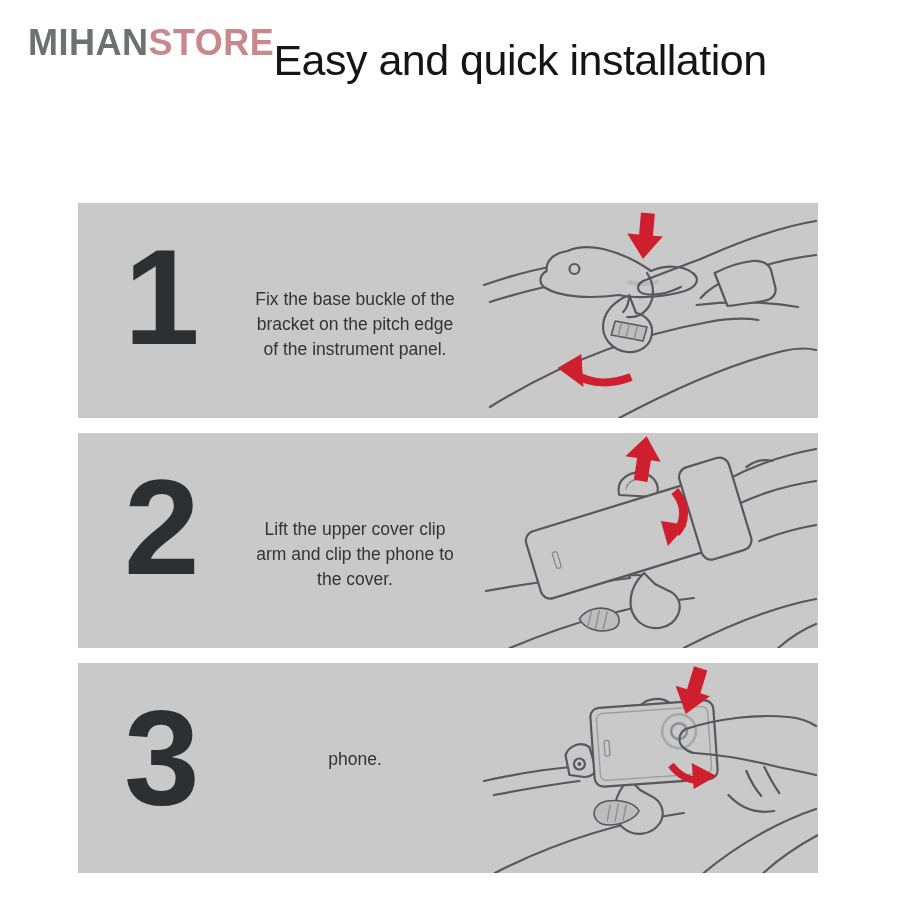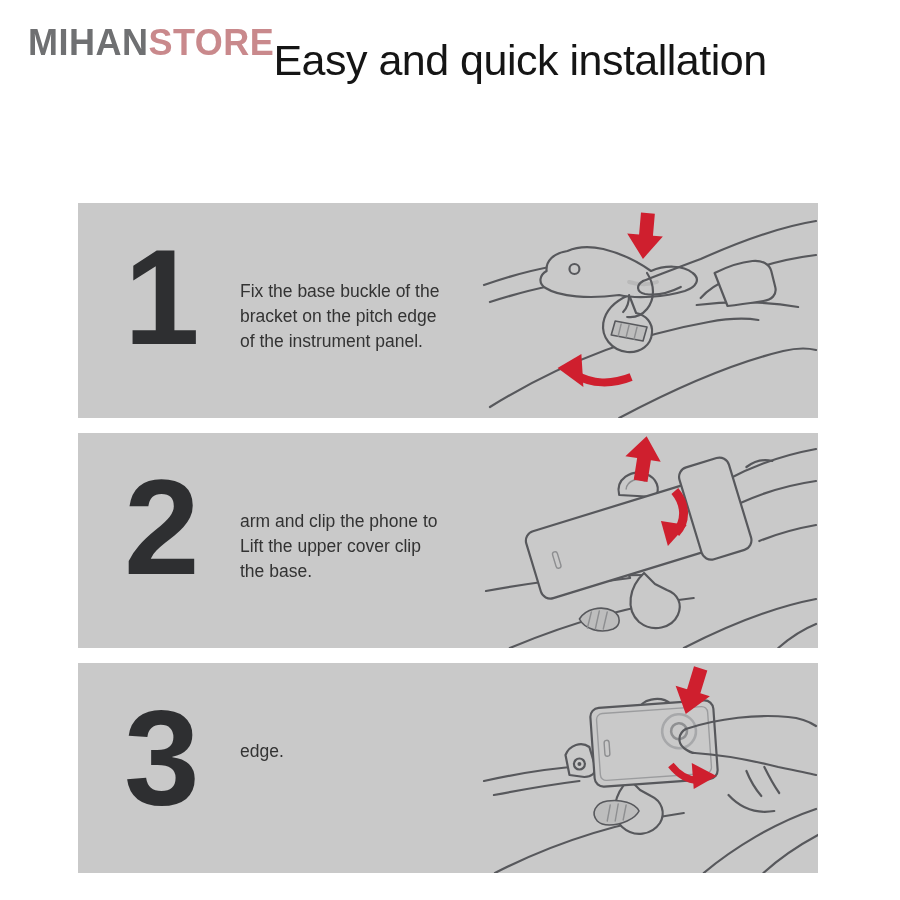--- a/index.html
+++ b/index.html
@@ -19,22 +19,22 @@
     position:absolute;left:78px;width:740px;height:215px;background:#c9c9c9;
   }
   #band1{top:203px;}
   #band2{top:433px;}
   #band3{top:663px;height:210px;}
   .num{
     position:absolute;left:46px;top:26px;font-size:136px;line-height:1;
     font-weight:bold;color:#2e2f31;
   }
   .step-text{
-    position:absolute;left:162px;top:76px;width:230px;
-    font-size:17.5px;line-height:25px;color:#333333;
+    position:absolute;left:162px;top:84px;width:230px;
+    font-size:17.5px;line-height:25px;color:#333333;text-align:center;
   }
   .illus{position:absolute;left:402px;top:0;width:338px;height:100%;}
   .illus svg{width:100%;height:100%;display:block;}
   
   .ln{fill:none;stroke:#57585c;stroke-width:2.2;stroke-linecap:round;stroke-linejoin:round;}
   .shape{fill:#c9c9c9;stroke:#57585c;stroke-width:2.2;stroke-linecap:round;stroke-linejoin:round;}
   .thin{fill:none;stroke:#8d8e90;stroke-width:1.4;stroke-linecap:round;}
   .pad{fill:#bdbdbd;stroke:#57585c;stroke-width:1.6;stroke-linejoin:round;}
   .red{fill:#cf1f2e;stroke:none;}
   .redln{fill:none;stroke:#cf1f2e;stroke-width:8;stroke-linecap:butt;}
@@ -92,23 +92,23 @@
         <path class="redln" d="M152,174 C 132,182 112,181 97,172"></path>
         <polygon class="red" points="104,184 78,165 102,151"></polygon>
       </g>
     </svg>
   </div>
 </section>
 
 <section class="band" id="band2">
   <span class="num">2</span>
   <div class="step-text">
+    <div>Lift the upper cover clip</div>
     <div>arm and clip the phone to</div>
-    <div>Lift the upper cover clip</div>
-    <div>the base.</div>
+    <div>the cover.</div>
   </div>
   <div class="illus">
     <svg viewBox="0 0 340 215" preserveAspectRatio="none">
       <g>
         <path class="ln" d="M338,16 C 305,22 272,34 246,48 C 232,56 222,62 214,68"></path>
         <path class="ln" d="M338,48 C 310,52 284,60 262,70 C 250,76 240,83 234,89"></path>
         <path class="ln" d="M268,34 C 276,28 286,26 294,28"></path>
         <path class="ln" d="M338,92 C 315,96 296,102 281,108"></path>
       </g>
       <g>
@@ -145,21 +145,21 @@
         <path class="redln" d="M196,58 C 207,71 208,88 197,100" style="stroke-width:9"></path>
         <polygon class="red" points="208,92 189,113 182,88"></polygon>
       </g>
     </svg>
   </div>
 </section>
 
 <section class="band" id="band3">
   <span class="num">3</span>
   <div class="step-text">
-    <div>edge.</div>
+    <div>phone.</div>
   </div>
   <div class="illus">
     <svg viewBox="0 0 340 210" preserveAspectRatio="none">
       <g>
         <path class="ln" d="M4,118 C 40,110 76,105 102,103"></path>
         <path class="ln" d="M14,132 C 46,126 76,121 100,118"></path>
         <path class="ln" d="M15,210 C 70,182 135,160 205,150"></path>
         <path class="ln" d="M225,210 C 255,185 296,160 338,146"></path>
         <path class="ln" d="M285,210 C 305,192 325,180 340,172"></path>
       </g>

